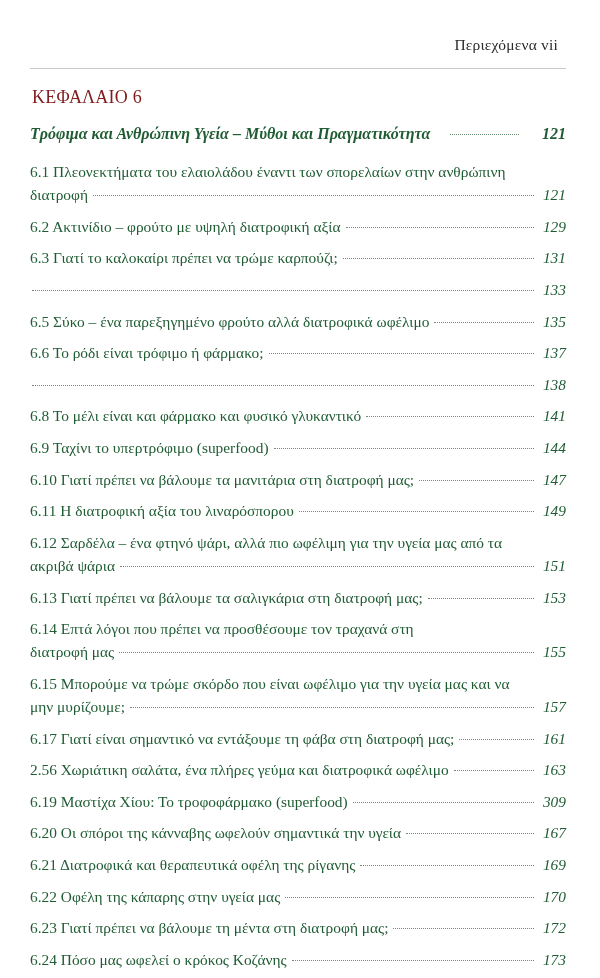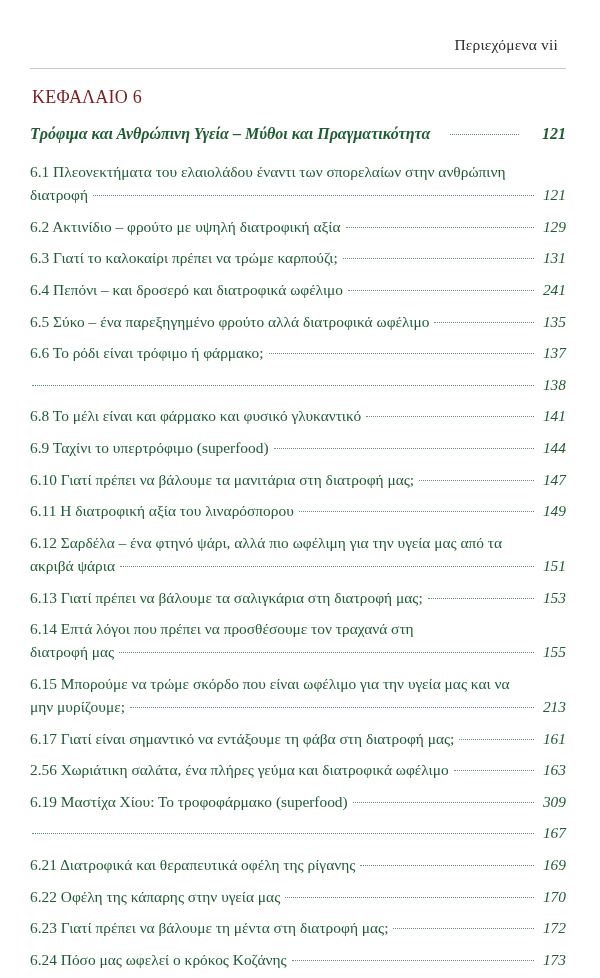--- a/index.html
+++ b/index.html
@@ -136,23 +136,22 @@
       <span class="entry-page">129</span>
     </li>
 
     <li class="toc-entry">
       <span class="entry-text">6.3 Γιατί το καλοκαίρι πρέπει να τρώμε καρπούζι;</span>
       <span class="entry-dots"></span>
       <span class="entry-page">131</span>
     </li>
 
     <li class="toc-entry">
-      <span class="entry-text">6.4 Πεπόνι – και δροσερό και διατροφικά ωφέλιμο</span>
-      <span class="entry-dots"></span>
-      <span class="entry-page">241</span>
+      <span class="entry-dots"></span>
+      <span class="entry-page">133</span>
     </li>
 
     <li class="toc-entry">
       <span class="entry-text">6.5 Σύκο – ένα παρεξηγημένο φρούτο αλλά διατροφικά ωφέλιμο</span>
       <span class="entry-dots"></span>
       <span class="entry-page">135</span>
     </li>
 
     <li class="toc-entry">
       <span class="entry-text">6.6 Το ρόδι είναι τρόφιμο ή φάρμακο;</span>
@@ -211,21 +210,21 @@
         <span class="entry-dots"></span>
         <span class="entry-page">155</span>
       </span>
     </li>
 
     <li class="toc-entry wrapped">
       <span class="line1">6.15 Μπορούμε να τρώμε σκόρδο που είναι ωφέλιμο για την υγεία μας και να</span>
       <span class="line2">
         <span class="entry-text">μην μυρίζουμε;</span>
         <span class="entry-dots"></span>
-        <span class="entry-page">213</span>
+        <span class="entry-page">157</span>
       </span>
     </li>
 
 
     <li class="toc-entry">
       <span class="entry-text">6.17 Γιατί είναι σημαντικό να εντάξουμε τη φάβα στη διατροφή μας;</span>
       <span class="entry-dots"></span>
       <span class="entry-page">161</span>
     </li>
 
@@ -235,20 +234,21 @@
       <span class="entry-page">163</span>
     </li>
 
     <li class="toc-entry">
       <span class="entry-text">6.19 Μαστίχα Χίου: Το τροφοφάρμακο (superfood)</span>
       <span class="entry-dots"></span>
       <span class="entry-page">309</span>
     </li>
 
     <li class="toc-entry">
+      <span class="entry-text">6.20 Οι σπόροι της κάνναβης ωφελούν σημαντικά την υγεία</span>
       <span class="entry-dots"></span>
       <span class="entry-page">167</span>
     </li>
 
     <li class="toc-entry">
       <span class="entry-text">6.21 Διατροφικά και θεραπευτικά οφέλη της ρίγανης</span>
       <span class="entry-dots"></span>
       <span class="entry-page">169</span>
     </li>
 

